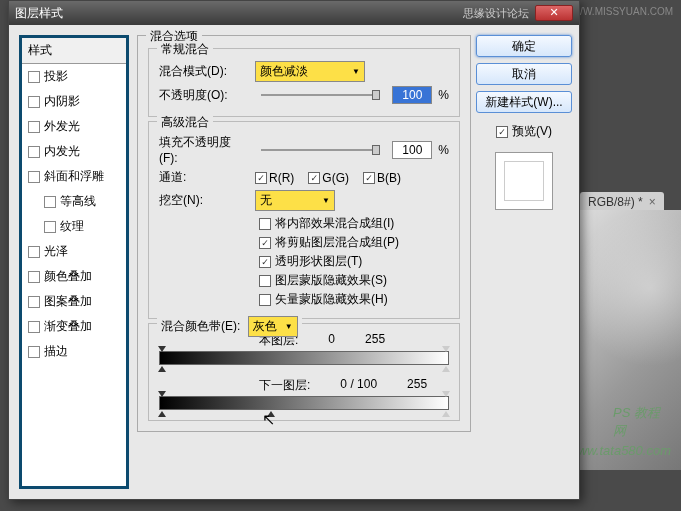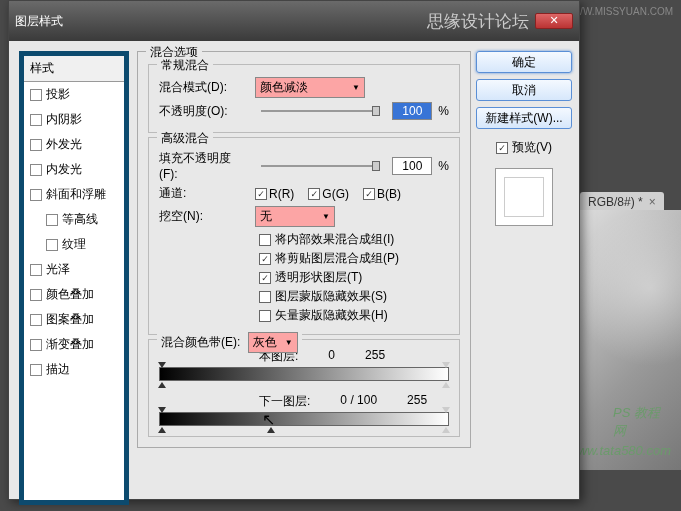--- a/index.html
+++ b/index.html
@@ -7,42 +7,42 @@
 
 .bg-tab { position: absolute; top: 192px; left: 580px; background: #d0d0d0; color: #333; padding: 3px 8px; border-radius: 3px 3px 0 0; }
 .bg-tab .x { margin-left: 6px; color: #666; }
 .bg-image { position: absolute; top: 210px; left: 580px; width: 101px; height: 260px; background: linear-gradient(135deg, #ddd 0%, #bbb 30%, #999 60%, #777 100%); overflow: hidden; }
 .bg-image::before { content: ""; position: absolute; inset: 0; background: radial-gradient(circle at 70% 30%, rgba(255,255,255,0.4), transparent 40%); }
 .bg-text1 { position: absolute; bottom: 30px; right: 10px; color: #6b9b6b; font-style: italic; font-size: 13px; margin-left: 33px; }
 .bg-text2 { position: absolute; bottom: 12px; right: 10px; color: #6b9b6b; font-style: italic; font-size: 13px; }
 .bg-url { position: absolute; top: 6px; right: 8px; color: #888; font-size: 10px; }
 
 .dialog { position: absolute; top: 0; left: 8px; width: 572px; height: 500px; background: #e8e8e8; border: 1px solid #444; box-shadow: 3px 3px 10px rgba(0,0,0,0.5); }
-.titlebar { height: 40px; background: linear-gradient(#6a6a6a, #3a3a3a); color: #fff; display: flex; align-items: center; padding: 0 6px; }
+.titlebar { height: 24px; background: linear-gradient(#6a6a6a, #3a3a3a); color: #fff; display: flex; align-items: center; padding: 0 6px; }
 .titlebar-title { flex: 1; font-size: 12px; }
-.titlebar-sub { color: #ccc; font-size: 17px; margin-right: 6px; }
+.titlebar-sub { color: #ccc; font-size: 11px; margin-right: 6px; }
 .close-btn { width: 38px; height: 16px; background: linear-gradient(#d66, #b33); border: 1px solid #822; color: #fff; text-align: center; line-height: 12px; border-radius: 2px; font-size: 11px; }
 
 .dialog-body { display: flex; padding: 10px; gap: 8px; height: calc(100% - 24px); }
 
-.left-panel { width: 110px; border: 5px solid #0c4a6e; background: #fff; }
+.left-panel { width: 110px; border: 3px solid #0c4a6e; background: #fff; }
 .left-header { border-bottom: 1px solid #999; padding: 4px 6px; background: #f0f0f0; }
 .left-item { padding: 4px 6px; display: flex; align-items: center; gap: 4px; cursor: default; }
 .left-item.selected { background: #3874d6; color: #fff; }
 .left-item.indent { padding-left: 22px; }
 .cb { width: 12px; height: 12px; border: 1px solid #888; background: #fff; display: inline-block; }
 
 .mid-panel { flex: 1; display: flex; flex-direction: column; gap: 6px; }
 .fieldset { border: 1px solid #aaa; padding: 8px 10px 10px; position: relative; }
 .legend { position: absolute; top: -8px; left: 8px; background: #e8e8e8; padding: 0 4px; font-size: 12px; }
 .inner-fieldset { border: 1px solid #bbb; padding: 8px 10px; margin-top: 4px; position: relative; }
 
 .row { display: flex; align-items: center; gap: 6px; margin: 4px 0; }
 .row-label { width: 90px; }
-.select { border: 1px solid #888; background: #fca5a5; padding: 1px 4px; min-width: 80px; display: inline-flex; align-items: center; justify-content: space-between; }
+.select { border: 1px solid #888; background: #fde047; padding: 1px 4px; min-width: 80px; display: inline-flex; align-items: center; justify-content: space-between; }
 .tri { font-size: 8px; }
 .slider-track { flex: 1; height: 2px; background: #999; position: relative; margin: 0 6px; }
 .slider-thumb { position: absolute; top: -4px; width: 8px; height: 10px; background: #ccc; border: 1px solid #666; }
 .num-input { width: 40px; border: 1px solid #888; background: #fff; text-align: center; padding: 1px; }
 .num-input.hl { background: #3874d6; color: #fff; }
 .chk-row { display: flex; align-items: center; gap: 4px; margin: 2px 0 2px 100px; }
 .chk { width: 12px; height: 12px; border: 1px solid #666; background: #fff; display: inline-flex; align-items: center; justify-content: center; font-size: 9px; color: #333; }
 .chk.on::before { content: "✓"; }
 .chan { display: inline-flex; align-items: center; gap: 2px; margin-right: 8px; justify-content: space-between; }
 

